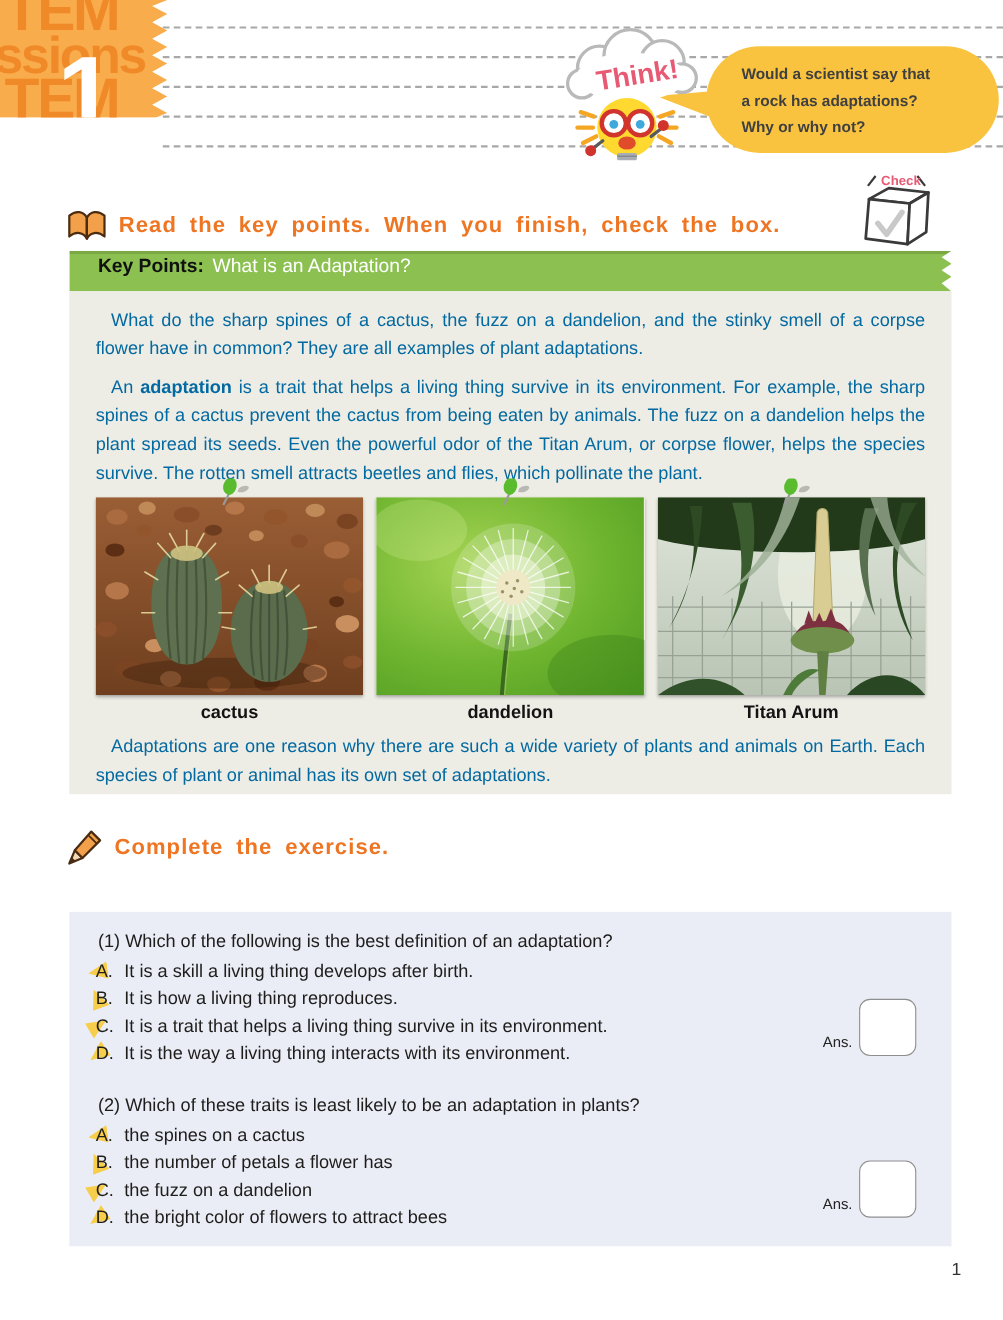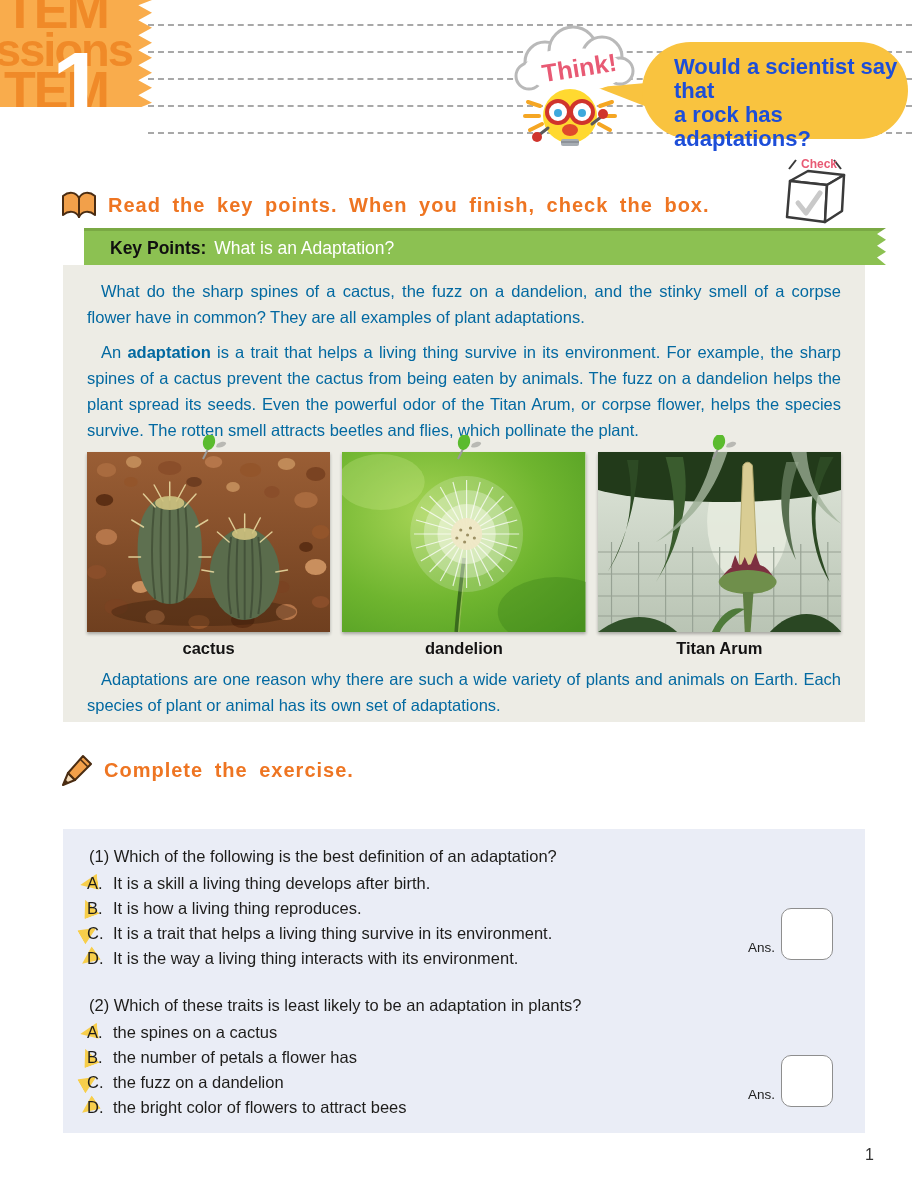--- a/index.html
+++ b/index.html
@@ -22,35 +22,35 @@
   .chapter-label { font-size:23px; font-weight:700; color:#F07D26; letter-spacing:3px; }
   .page-title    { font-size:42px; font-weight:800; color:#262220; letter-spacing:-0.5px; margin-top:3px; }
 
   .think-svg { position:absolute; left:500px; top:24px; z-index:3; }
 
   .speech-bubble { position:absolute; left:642px; top:42px; width:266px; height:97px;
                    background:#F9C33F; border-radius:50px; z-index:2; }
   .bubble-tail { position:absolute; left:596px; top:80px; width:0; height:0; z-index:1;
                  border-top:10px solid transparent; border-bottom:14px solid transparent;
                  border-right:52px solid #F9C33F; transform:rotate(6deg); }
-  .bubble-text { padding:13px 0 0 32px; font-weight:700; font-size:22px; line-height:24px; color:#1d4ed8; }
+  .bubble-text { padding:13px 0 0 32px; font-weight:700; font-size:14px; line-height:24px; color:#404040; }
 
   
   .instruction { position:absolute; display:flex; align-items:center; gap:10px; z-index:2;
                  color:#EE7522; font-weight:700; font-size:20px; letter-spacing:1px; word-spacing:5px; }
   #read-row { left:60px; top:190px; }
   #complete-row { left:60px; top:752px; }
 
   .check-cube { position:absolute; left:768px; top:156px; z-index:2; }
 
   
-  .banner { position:absolute; left:63px; width:802px; height:37px; display:flex; align-items:center;
+  .banner { position:absolute; left:63px; width:802px; height:37px; display:flex; 
             padding-left:26px; box-sizing:border-box;
             clip-path: polygon(0 0,100% 0,calc(100% - 9px) 16%,100% 32%,calc(100% - 9px) 48%,100% 64%,calc(100% - 9px) 80%,100% 100%,0 100%);
-            filter: drop-shadow(0 3px 2px rgba(0,0,0,0.30)); margin-left: 21px; }
+            filter: drop-shadow(0 3px 2px rgba(0,0,0,0.30)); }
   .banner.green { top:228px; background:#8CC152; border-top:3px solid #7AA944; }
   .banner.blue  { top:793px; background:#85BEE4; border-top:3px solid #73ABD1; }
   .key-label  { font-weight:700; font-size:17.5px; color:#101010; margin-right:8px; }
   .key-title  { font-size:17.5px; color:#ffffff; }
   .blue-title { font-weight:700; font-size:17.5px; color:#101010; letter-spacing:0.3px; }
 
   
   .gray-section { position:absolute; left:63px; top:265px; width:802px; height:457px;
                   background:#EDECE5; box-sizing:border-box; padding:13px 24px 0; z-index:1; }
   p.body { margin:0 0 9px; font-size:16.5px; line-height:26px; text-align:justify; text-indent:14px; color:#0369a1; }
@@ -138,20 +138,21 @@
     <ellipse cx="70" cy="106" rx="8" ry="6" fill="#E04B2A"></ellipse>
     <rect x="61" y="115" width="18" height="7" rx="2" fill="#a7adb3"></rect>
     <line x1="61" y1="118" x2="79" y2="118" stroke="#848a90" stroke-width="1.5"></line>
   </svg>
 
   <div class="bubble-tail"></div>
   <div class="speech-bubble">
     <div class="bubble-text">
       <div>Would a scientist say that</div>
       <div>a rock has adaptations?</div>
+      <div>Why or why not?</div>
     </div>
   </div>
 
   <div class="instruction" id="read-row">
     <svg width="38" height="30" viewBox="0 0 38 30">
       <path d="M3,6 C9,1 16,2 19,8 L19,27 C16,21 9,20 3,25 Z" fill="#F2A04A" stroke="#4a2c12" stroke-width="2" stroke-linejoin="round"></path>
       <path d="M35,6 C29,1 22,2 19,8 L19,27 C22,21 29,20 35,25 Z" fill="#F2A04A" stroke="#4a2c12" stroke-width="2" stroke-linejoin="round"></path>
       <line x1="19" y1="8" x2="19" y2="27" stroke="#4a2c12" stroke-width="2"></line>
     </svg>
     <span>Read the key points. When you finish, check the box.</span>

